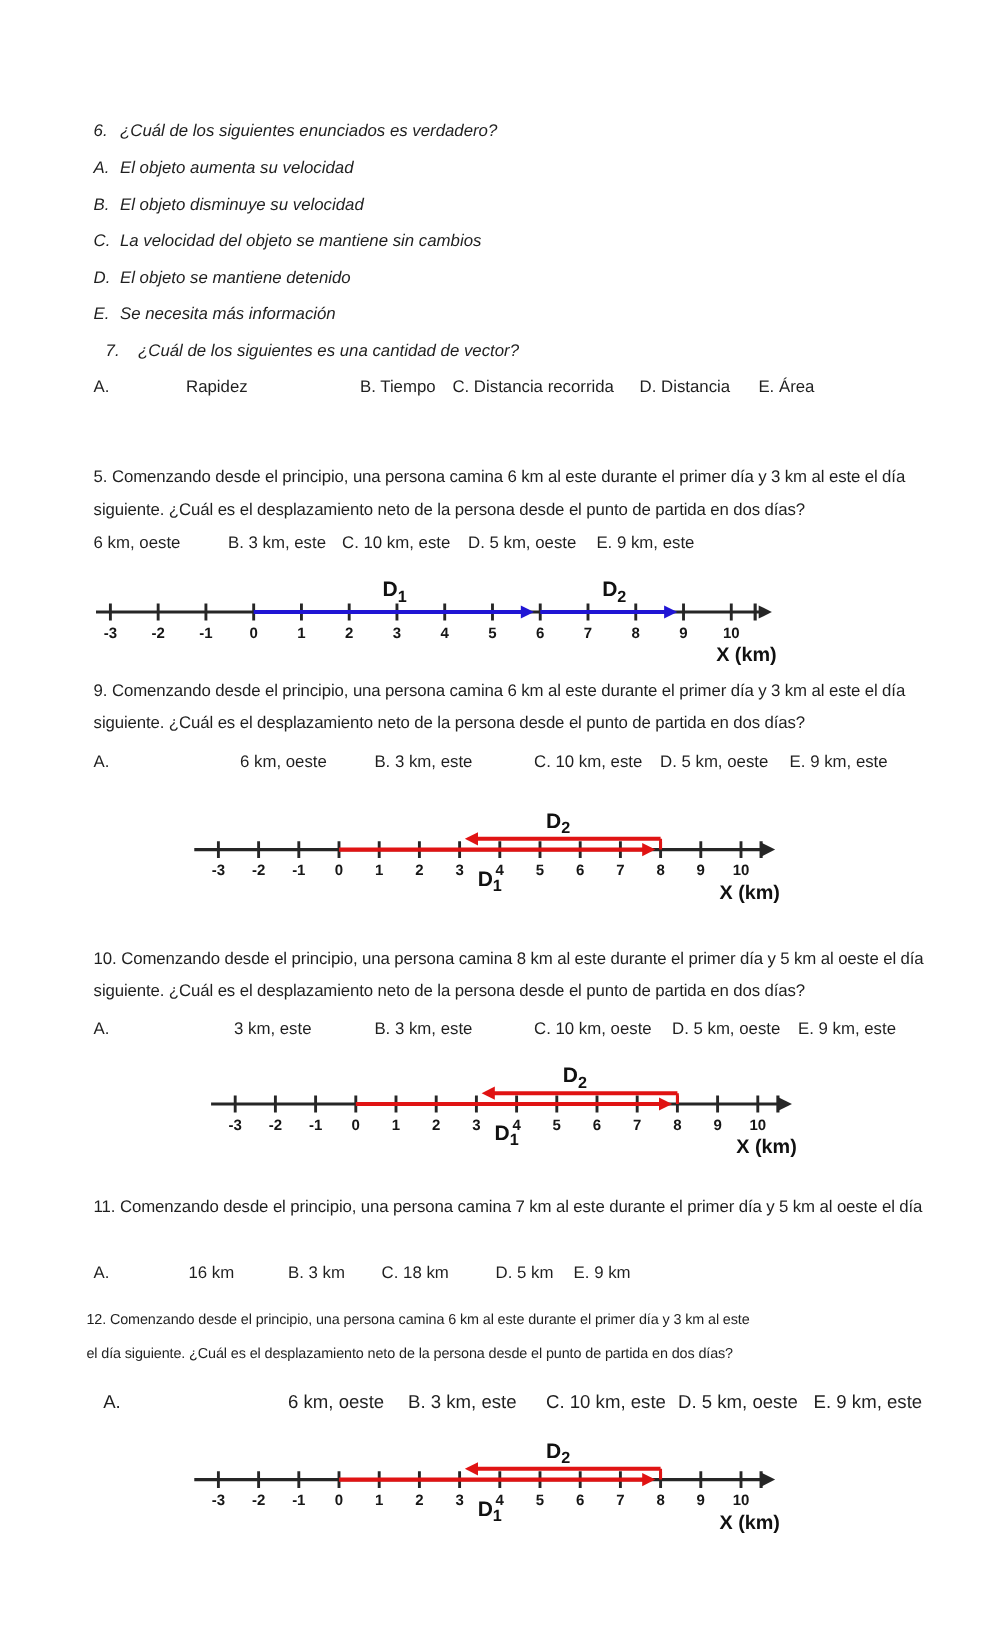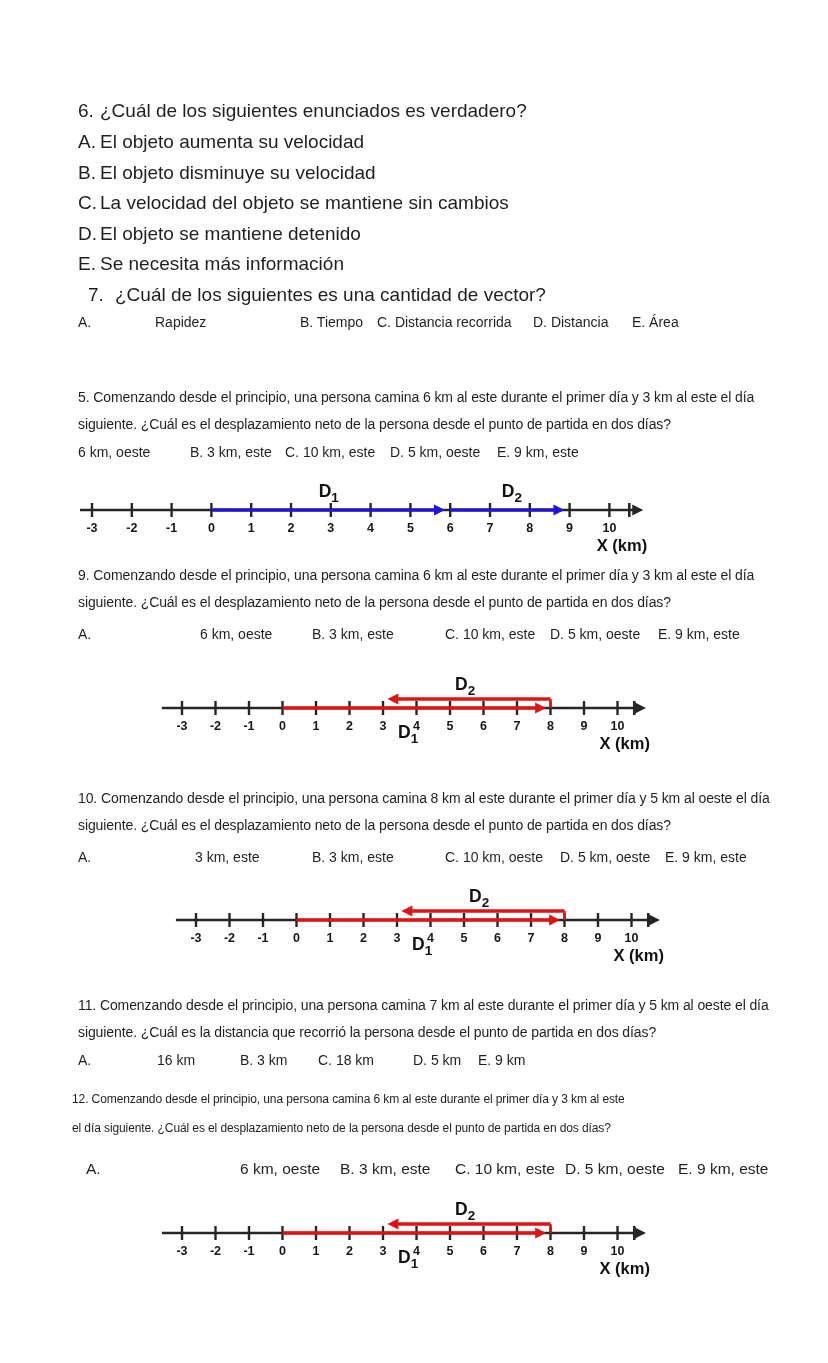--- a/index.html
+++ b/index.html
@@ -1,18 +1,18 @@
 <!DOCTYPE html>
 <html><head>
 <meta charset="utf-8">
 <style>
   html,body{margin:0;padding:0;background:#ffffff;}
   .page{position:relative;width:828px;height:1363px;background:#ffffff;
         font-family:"Liberation Sans",sans-serif;color:#1f1f1f;overflow:hidden;}
-  .line{position:absolute;left:78px;font-size:19px;white-space:nowrap;}
+  .line{position:absolute;left:78px;font-size:14px;white-space:nowrap;font-style:italic;}
   .para{position:absolute;left:78px;font-size:14px;white-space:nowrap;letter-spacing:-0.1px;}
   .lg{font-size:12px;}
   .opt-label{display:inline-block;min-width:22px;}
   .q7num{display:inline-block;min-width:27px;}
   .optrow{position:absolute;left:0;top:0;width:828px;height:20px;}
   .optrow span{position:absolute;top:0;font-size:14px;white-space:nowrap;}
   .optrow.lgrow span{font-size:15.5px;}
   .diagram{position:absolute;}
 </style>
 </head>
@@ -199,21 +199,20 @@
       <polygon points="388.14500000000004,32 377.14500000000004,26.5 377.14500000000004,37.5" fill="#e01313"></polygon>
       <text x="250.125" y="62" font-size="17.5" font-weight="bold" fill="#111" text-anchor="middle" font-family="Liberation Sans, sans-serif">D<tspan font-size="13.5" dy="4.5">1</tspan></text>
       <line x1="392.5" y1="23" x2="236.355" y2="23" stroke="#e01313" stroke-width="3.4" stroke-linecap="butt"></line>
       <polygon points="229.355,23 240.355,17.5 240.355,28.5" fill="#e01313"></polygon>
       <line x1="392.5" y1="32" x2="392.5" y2="23" stroke="#e01313" stroke-width="2.4" stroke-linecap="butt"></line>
       <text x="307.075" y="14" font-size="17.5" font-weight="bold" fill="#111" text-anchor="middle" font-family="Liberation Sans, sans-serif">D<tspan font-size="13.5" dy="4.5">2</tspan></text>
       <text x="491.975" y="73" font-size="16.5" font-weight="bold" fill="#111" text-anchor="end" font-family="Liberation Sans, sans-serif">X (km)</text>
     </svg>
 
   <div class="para" style="top:997px">11. Comenzando desde el principio, una persona camina 7 km al este durante el primer día y 5 km al oeste el día</div>
-  <div class="para" style="top:1024px">siguiente. ¿Cuál es la distancia que recorrió la persona desde el punto de partida en dos días?</div>
   <div class="optrow" style="top:1052px">
     <span style="left:78px">A.</span>
     <span style="left:157px">16 km</span>
     <span style="left:240px">B. 3 km</span>
     <span style="left:318px">C. 18 km</span>
     <span style="left:413px">D. 5 km</span>
     <span style="left:478px">E. 9 km</span>
   </div>
 
   <div class="para lg" style="top:1092px;left:72px">12. Comenzando desde el principio, una persona camina 6 km al este durante el primer día y 3 km al este</div>

